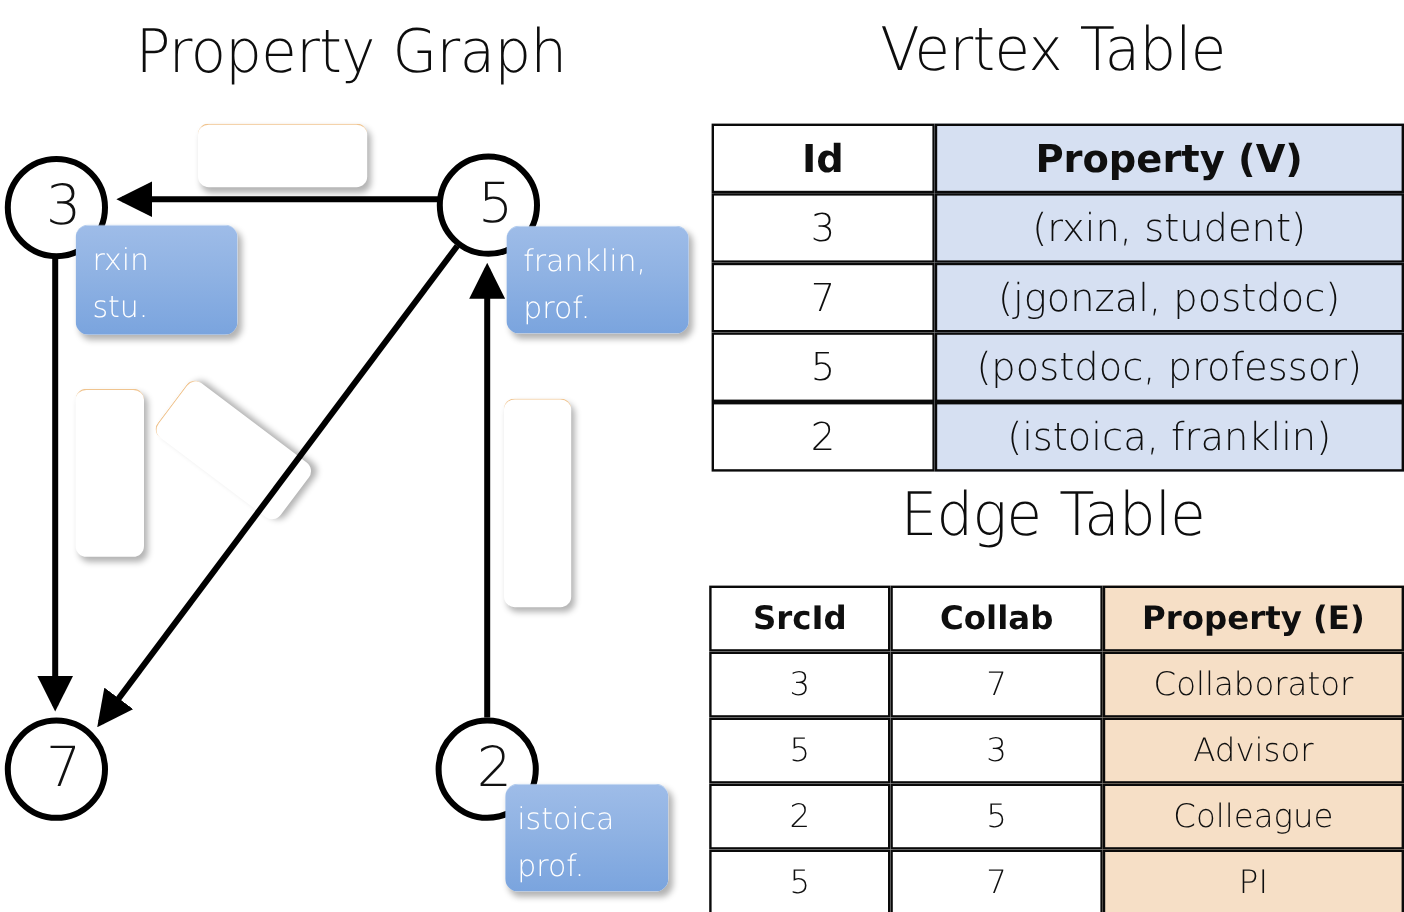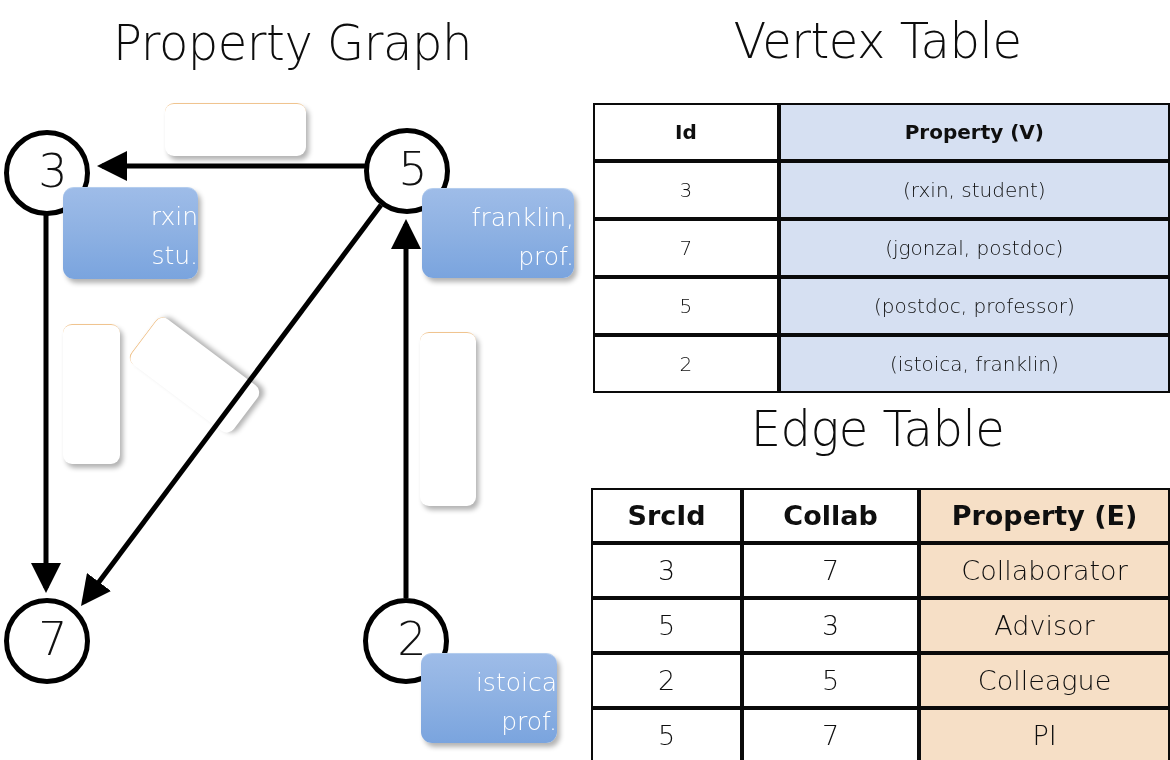--- a/index.html
+++ b/index.html
@@ -68,21 +68,21 @@
     box-shadow: 3px 4px 5px rgba(0,0,0,0.30);
     color: #ffffff;
     font-family: "DejaVu Sans", sans-serif;
     font-weight: 300;
     font-size: 25px;
     line-height: 1.55;
     padding: 10px 0 0 14px;
     box-sizing: border-box;
     border-top: 1px solid #b4cdee;
   }
-  .prop-box span { display: block; text-align: right; }
+  .prop-box span { display: block; }
 
   
   .edge-label {
     position: absolute;
     border-radius: 9px;
     background: linear-gradient(to right, #e8a košt 0%, #e8a45c 0%, #efb773 55%, #e79f54 100%);
     box-shadow: 3px 4px 5px rgba(0,0,0,0.30);
     color: #ffffff;
     font-family: "DejaVu Sans", sans-serif;
     font-weight: 300;
@@ -114,21 +114,21 @@
     padding: 0;
     background: #ffffff;
     font-weight: 300;
     color: #0f0f0f;
   }
   .tbl th { font-weight: 700; }
   .cell-blue { background: #d6e0f2 !important; }
   .cell-orange { background: #f6dfc6 !important; }
 
   #vertex-table { left: 593px; top: 103px; }
-  #vertex-table td, #vertex-table th { height: 54px; font-size: 20px; }
+  #vertex-table td, #vertex-table th { height: 54px; font-size: 32px; }
   #vertex-table .c-id   { width: 182px; }
   #vertex-table .c-prop { width: 388px; }
 
   #edge-table { left: 591px; top: 488px; }
   #edge-table td, #edge-table th { height: 51px; font-size: 27px; }
   #edge-table .c-src { width: 148px; text-align: center; }
   #edge-table .c-dst { width: 174px; }
   #edge-table .c-ep  { width: 248px; }
 </style>
 </head>

